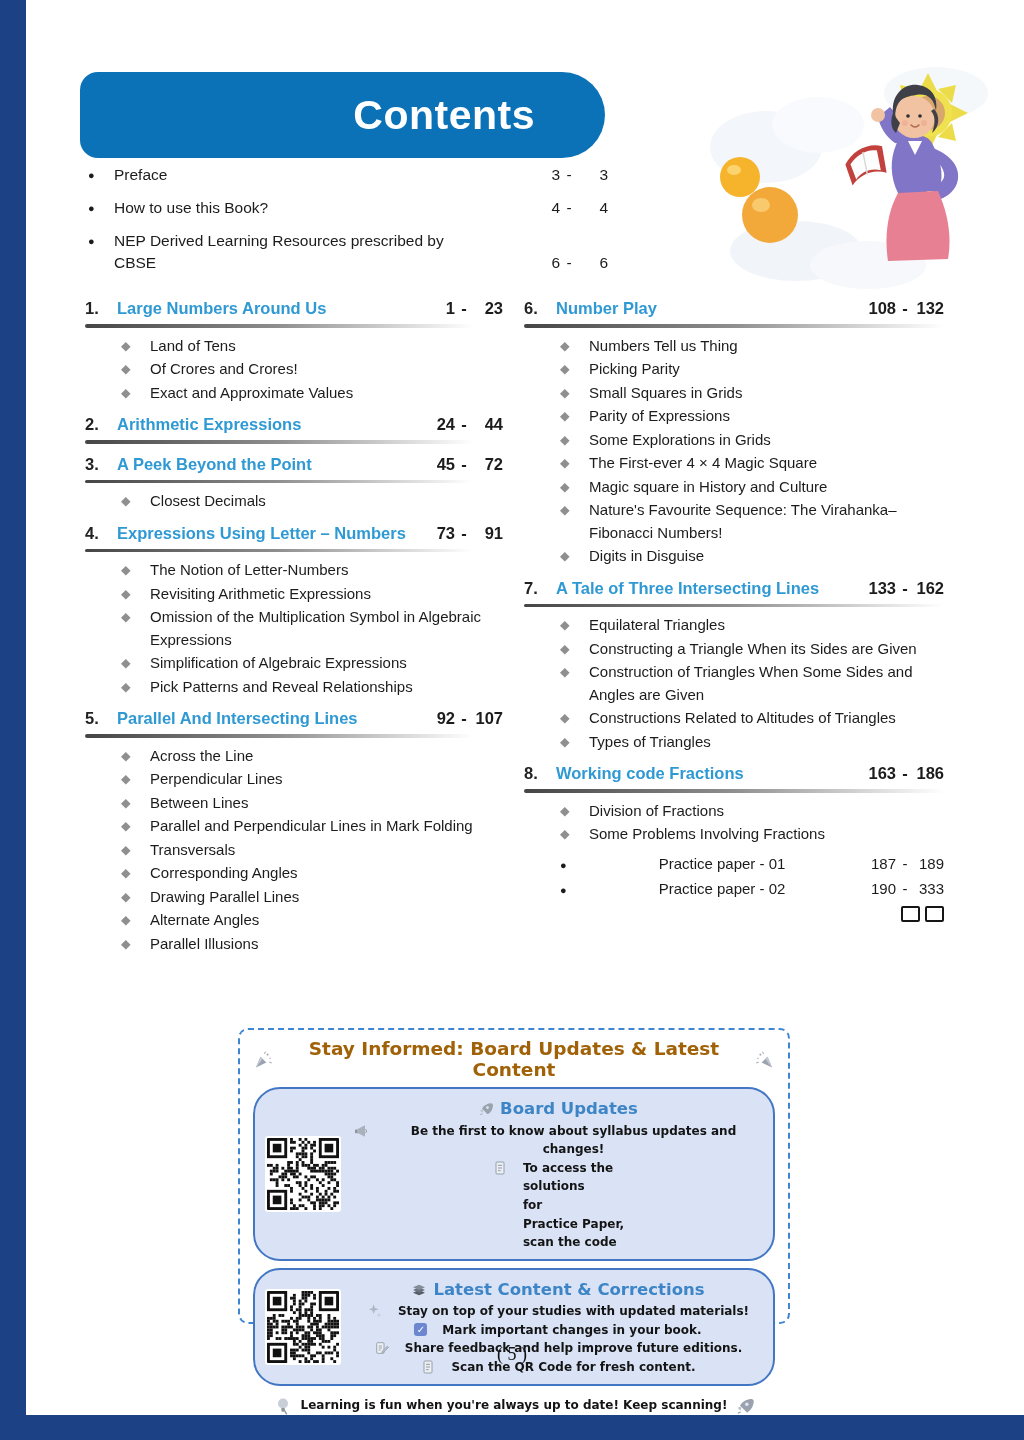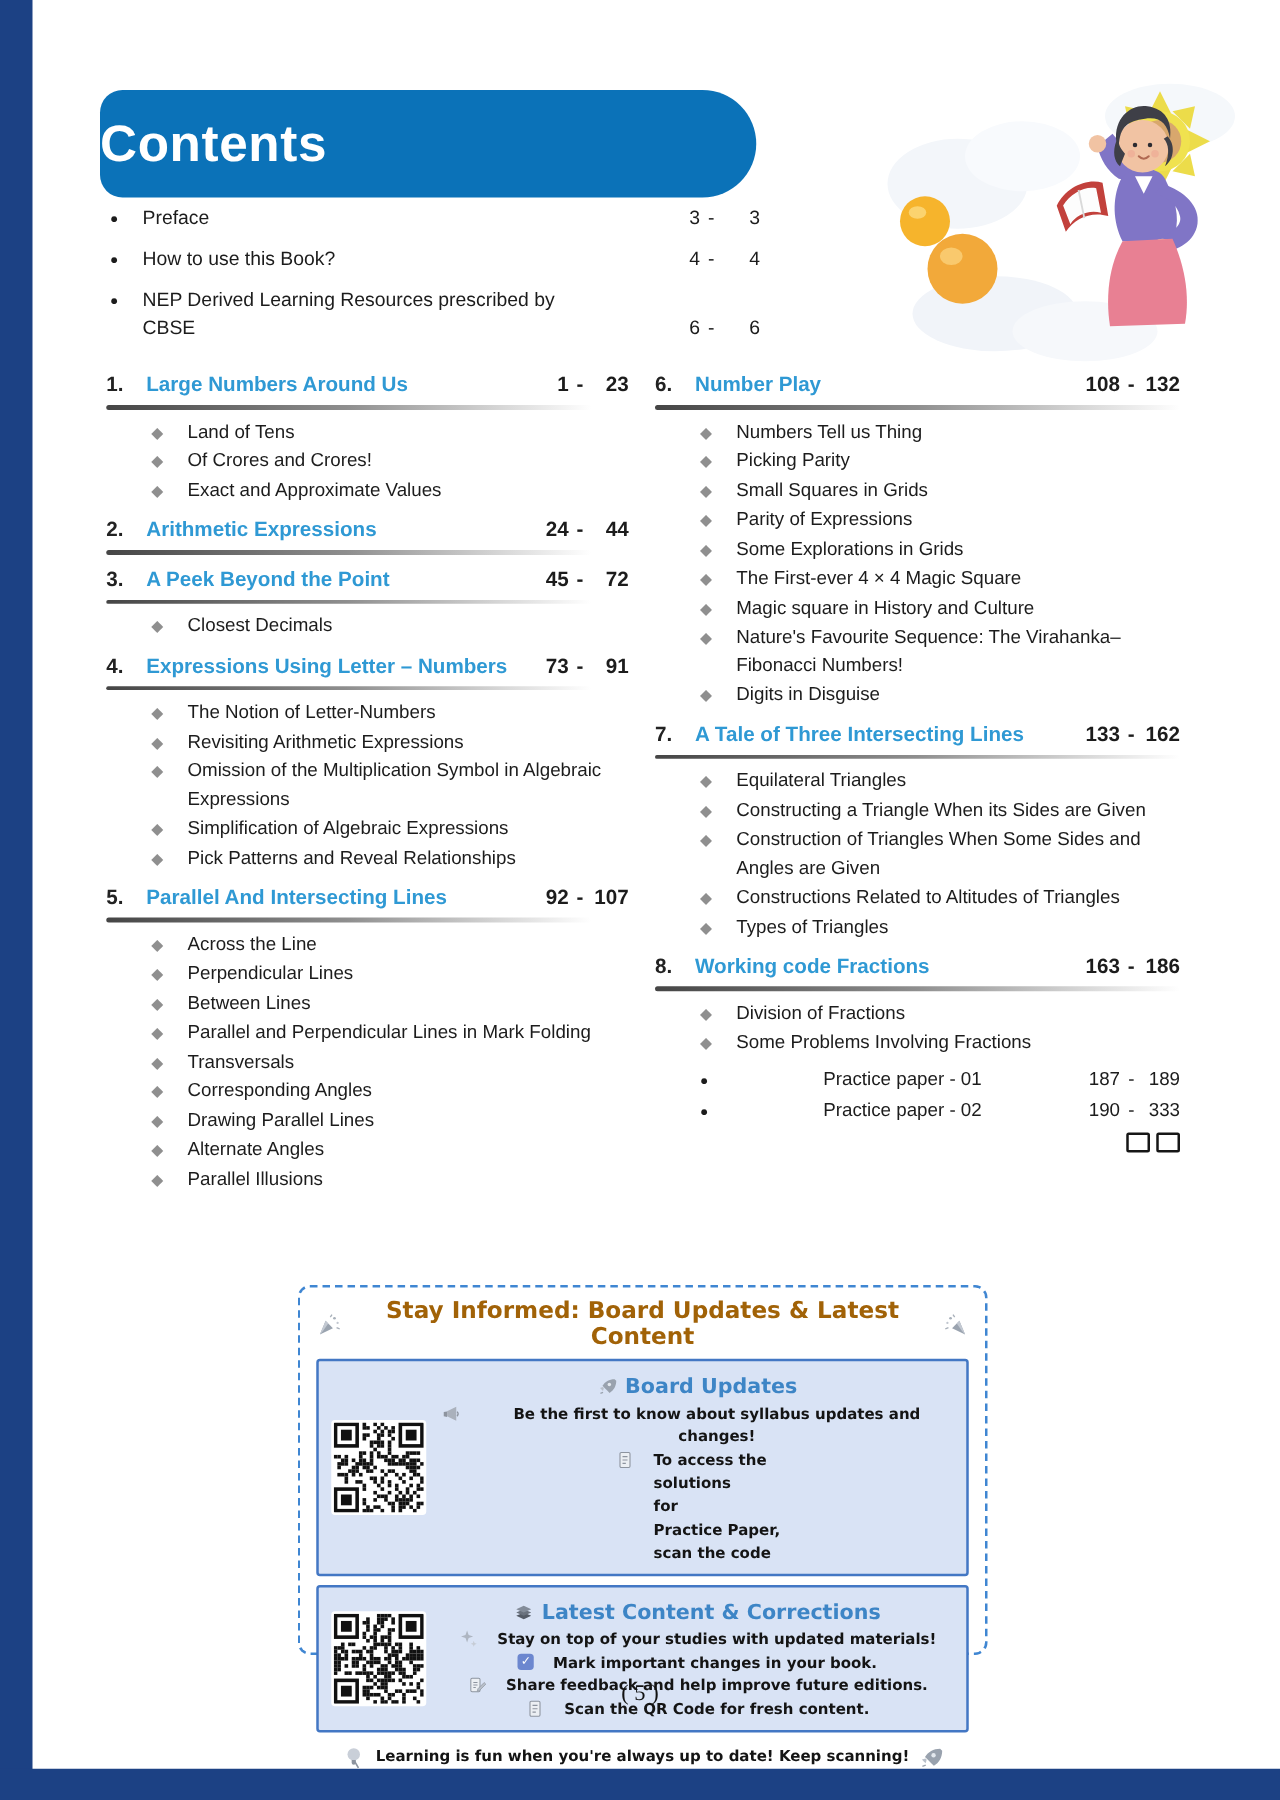--- a/index.html
+++ b/index.html
@@ -7,21 +7,21 @@
     width:1024px;height:1440px;position:relative;background:#ffffff;
     font-family:"Liberation Sans",sans-serif;color:#1c1c1c;overflow:hidden;
   }
   
   .strip-left{position:absolute;left:0;top:0;width:26px;height:1440px;background:#1c4184;}
   .strip-bottom{position:absolute;left:0;bottom:0;width:1024px;height:25px;background:#1c4184;}
 
   
   .banner{
     position:absolute;left:80px;top:72px;width:525px;height:86px;background:#0b72b8;
-    border-radius:18px 43px 43px 18px;display:flex;align-items:center;justify-content:flex-start;
+    border-radius:18px 43px 43px 18px;display:flex;align-items:center;justify-content:flex-end;
   }
   .banner h1{margin:0 70px 0 0;color:#fff;font-size:41px;font-weight:bold;letter-spacing:.5px;}
 
   
   .front{position:absolute;left:88px;top:164px;width:520px;}
   .fm-row{display:flex;margin-bottom:11px;font-size:15.5px;line-height:22px;}
   .fm-bullet{color:#1c1c1c;font-size:11px;line-height:22px;width:26px;flex:0 0 26px;}
   .fm-label{width:368px;flex:0 0 368px;}
   .fm-pg{display:flex;margin-left:auto;align-self:flex-end;}
   .pf{min-width:28px;text-align:right;}
@@ -52,21 +52,21 @@
   .p-label{flex:1;text-align:center;}
   .end-squares{display:flex;justify-content:flex-end;gap:5px;margin-top:4px;}
   .end-squares span{width:15px;height:12px;border:2.5px solid #161616;border-radius:2px;background:#fff;}
 
   
   .info-box{position:absolute;left:238px;top:1028px;width:552px;height:296px;box-sizing:border-box;
     border:2px dashed #3f86d2;border-radius:10px;background:#fff;padding:8px 13px 6px 13px;
     font-family:"DejaVu Sans",sans-serif;}
   .ib-title{display:flex;align-items:center;color:#a16207;font-weight:bold;font-size:18.5px;}
   .ib-title .t{flex:1;text-align:center;}
-  .card{background:#d9e3f5;border:2px solid #4377c4;border-radius:3px;margin-top:7px;
+  .card{background:#d9e3f5;border:2px solid #4377c4;border-radius:27px;margin-top:7px;
     padding:7px 10px;display:flex;align-items:center;gap:12px;}
   .qr{width:72px;height:72px;background:#fff;border-radius:3px;padding:2px;flex:0 0 72px;}
   .card-text{flex:1;text-align:center;font-size:12px;font-weight:bold;color:#141414;line-height:1.55;}
   .card-h{color:#3d85c6;font-size:16.5px;font-weight:bold;display:flex;justify-content:center;align-items:center;gap:6px;}
   .iline{display:flex;justify-content:center;align-items:flex-start;gap:15px;}
   .two{display:inline-block;text-align:left;}
   .two span{display:block;}
   .ib-footer{display:flex;justify-content:center;align-items:center;gap:8px;margin-top:9px;
     font-size:12px;font-weight:bold;color:#141414;}
   .ic{width:16px;height:16px;flex:0 0 auto;margin-top:1px;}

